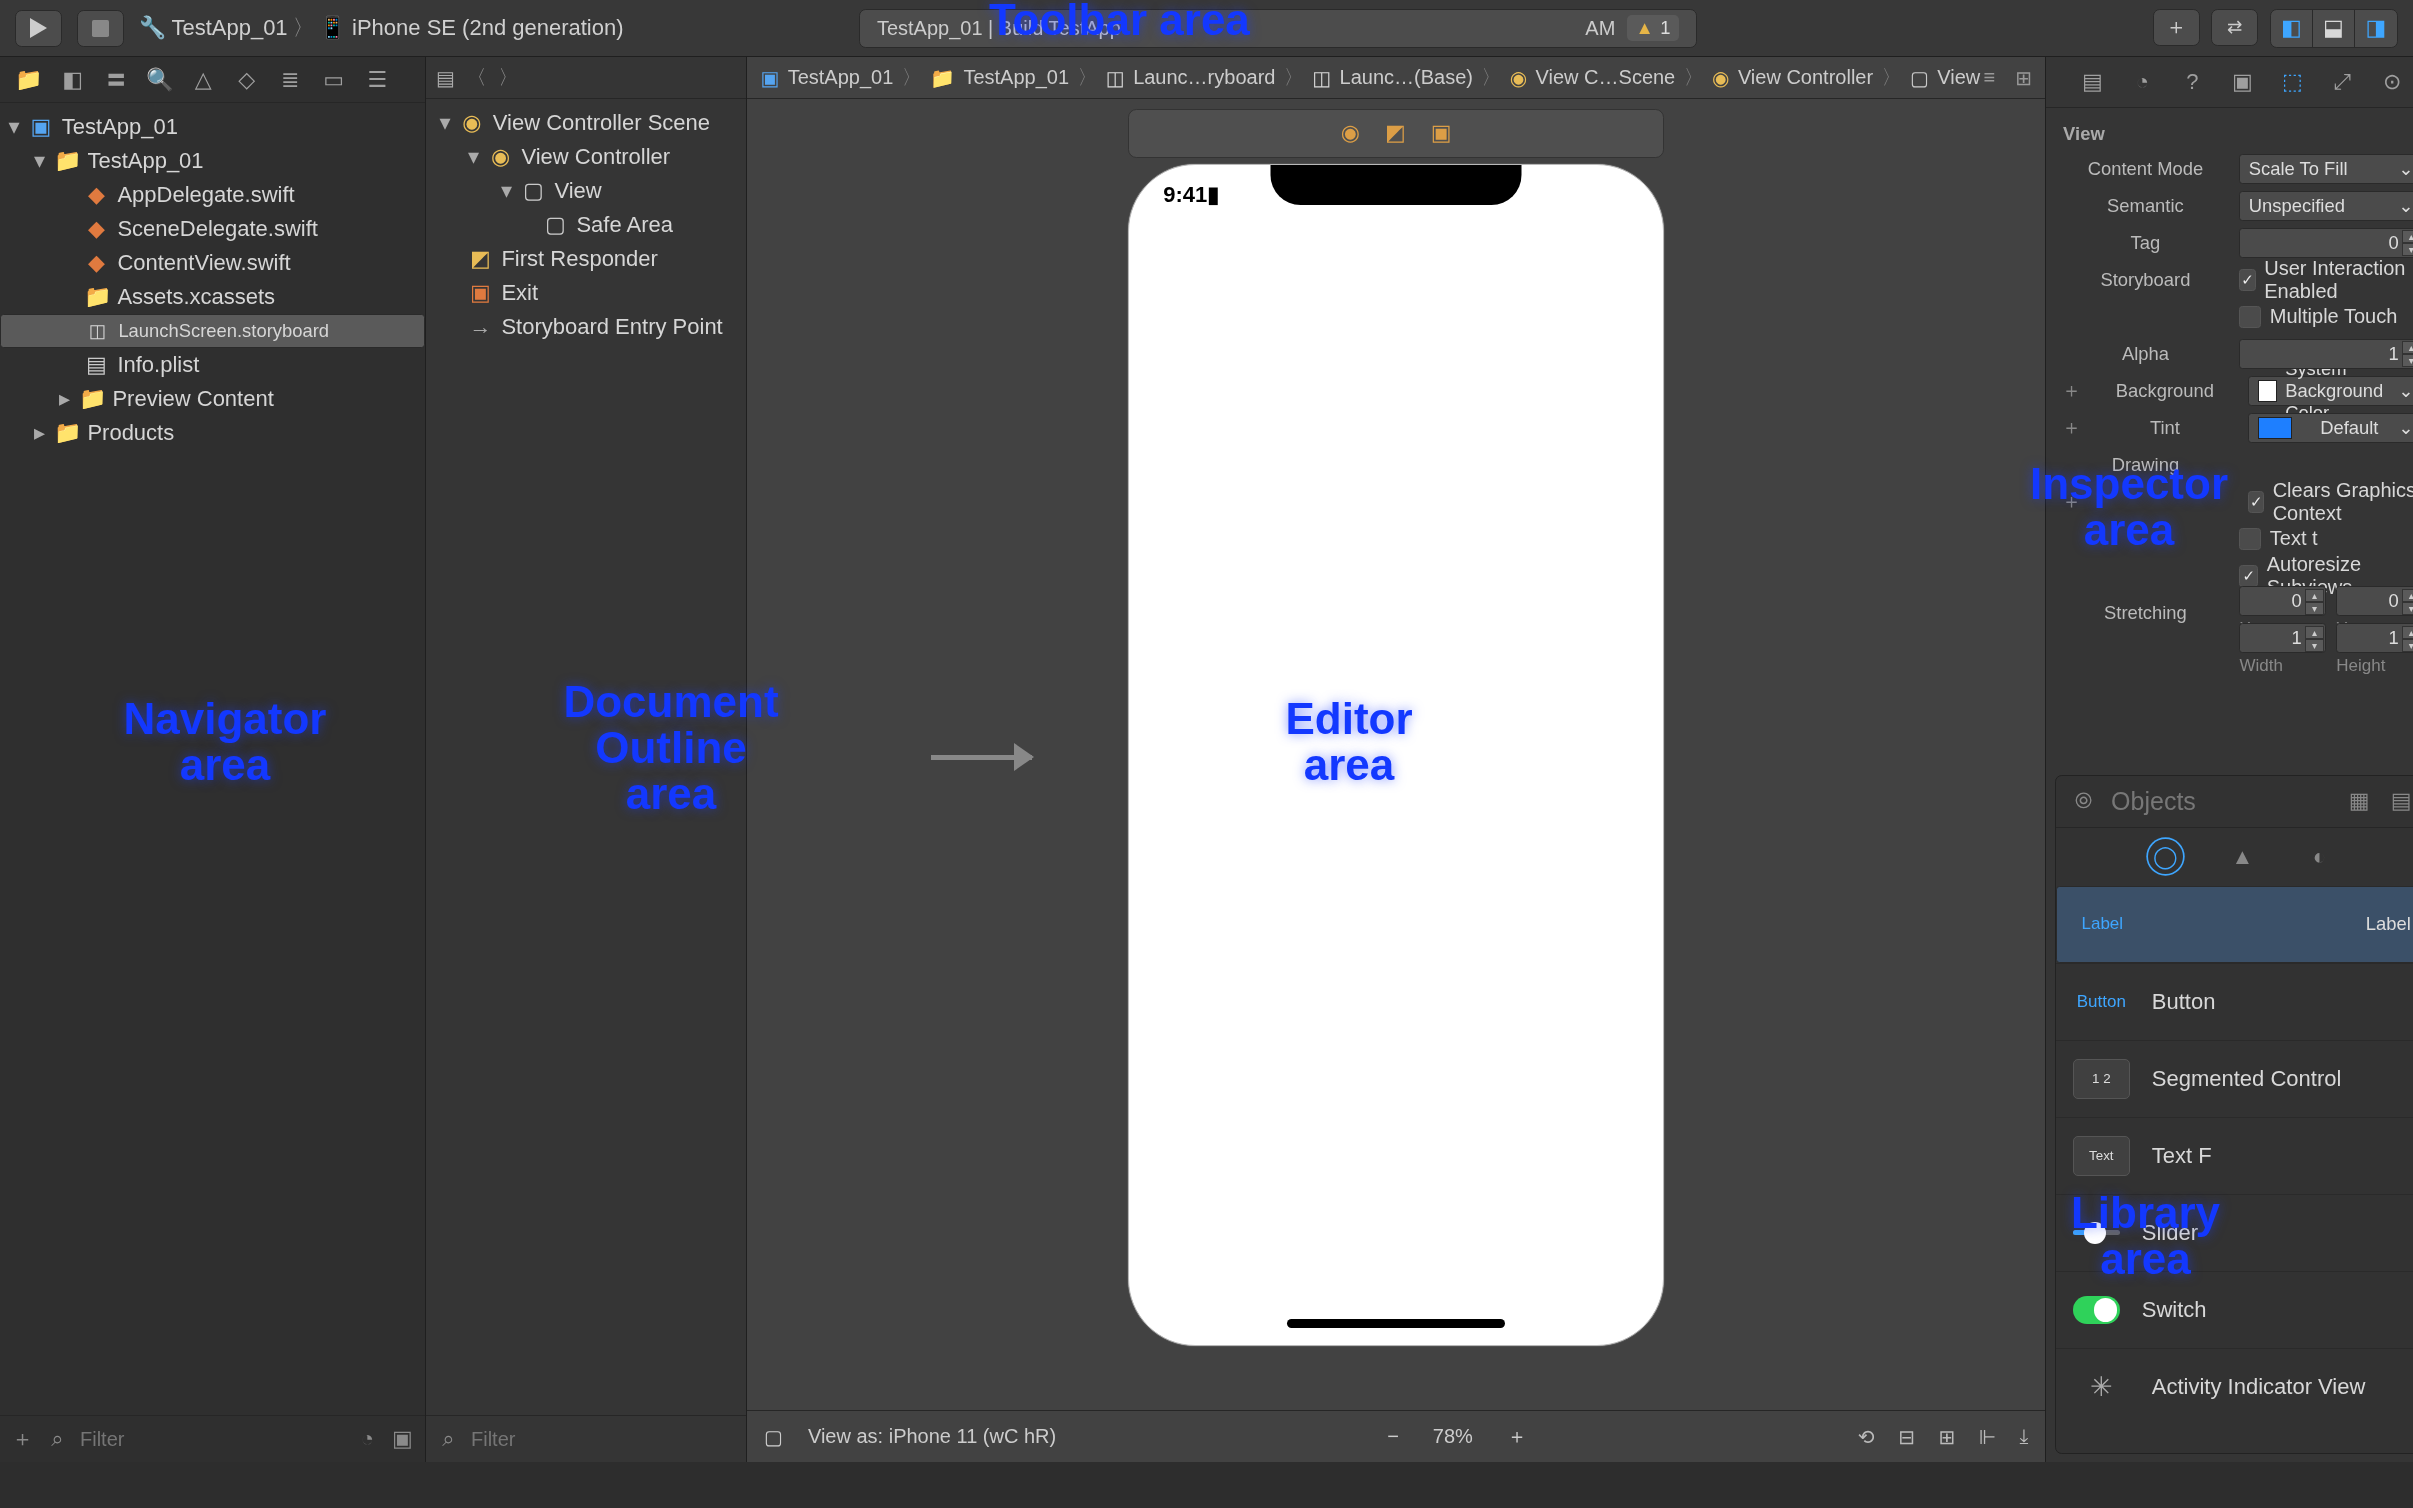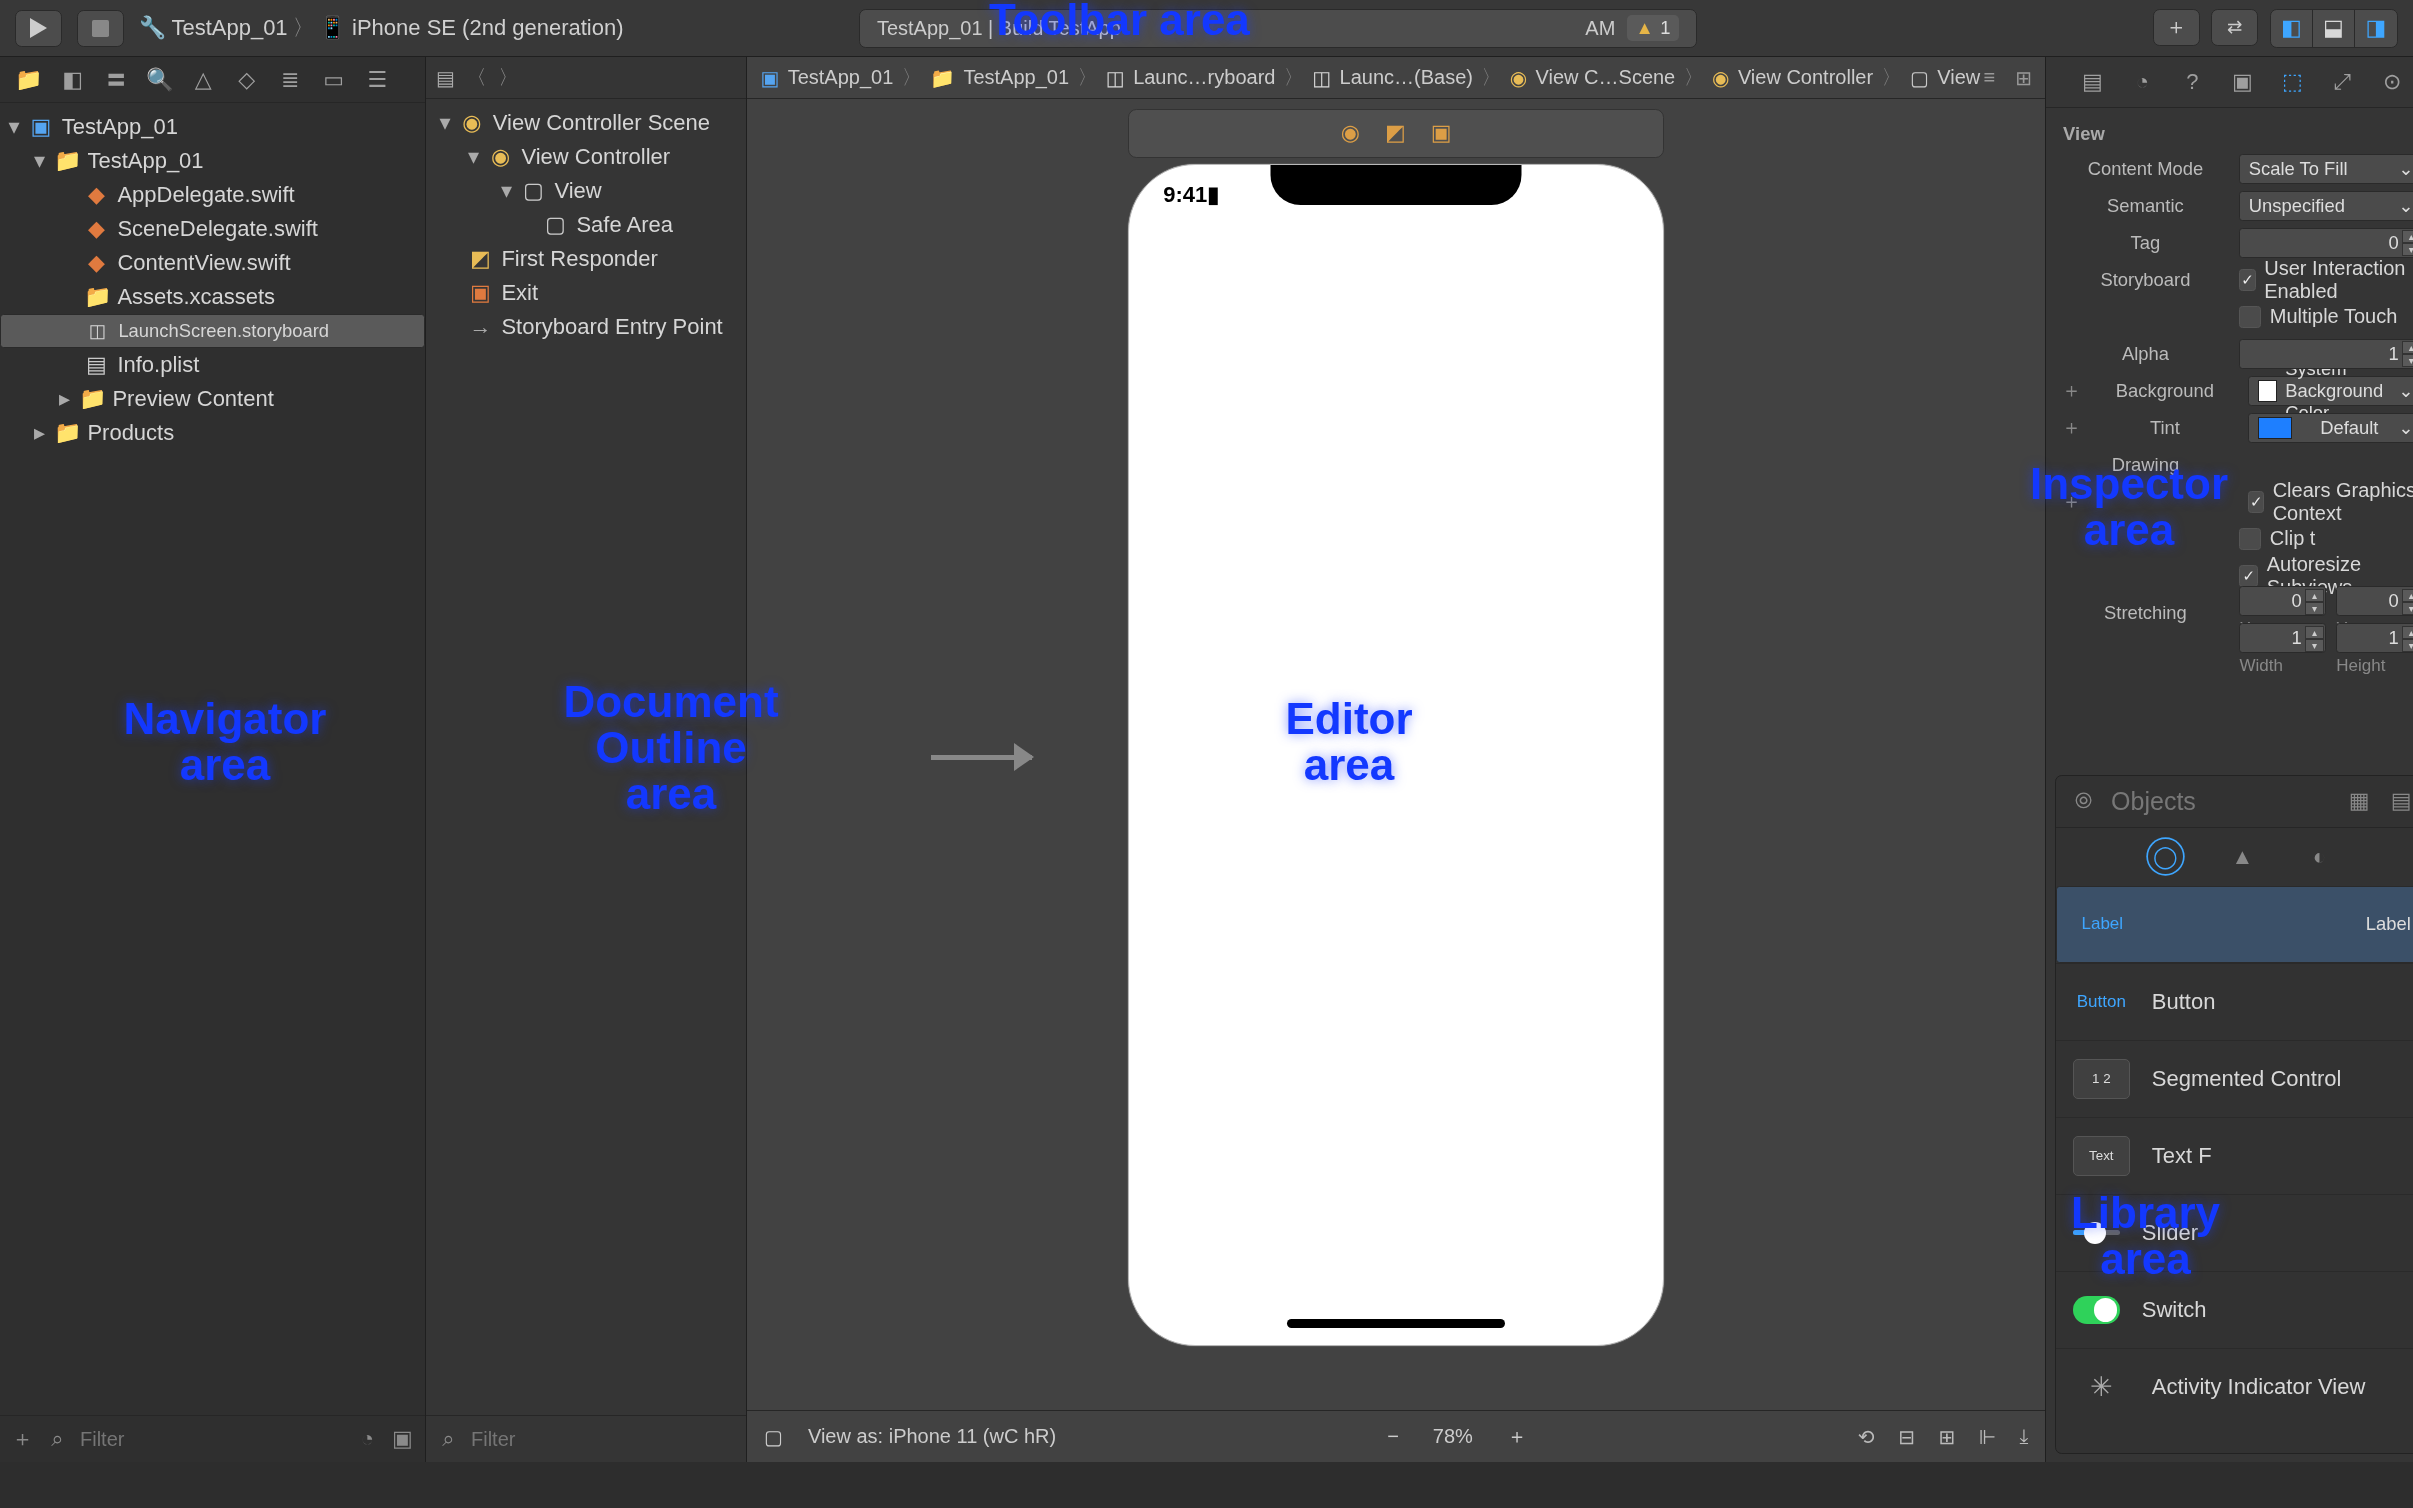--- a/index.html
+++ b/index.html
@@ -453,21 +453,21 @@
           <div class="add-prop">＋</div>
           <div class="lbl" style="width:147px"></div>
           <div class="field">
             <div class="chk on"></div>
             <span style="margin-left:8.4px">Clears Graphics Context</span>
           </div>
         </div>
       <div class="formrow sub-indent">
           <div class="field">
             <div class="chk"></div>
-            <span style="margin-left:8.4px">Clip t</span>
+            <span style="margin-left:8.4px">Text t</span>
           </div>
         </div>
       <div class="formrow sub-indent">
           <div class="field">
             <div class="chk on"></div>
             <span style="margin-left:8.4px">Autoresize Subviews</span>
           </div>
         </div>
 
       <div class="formrow">

